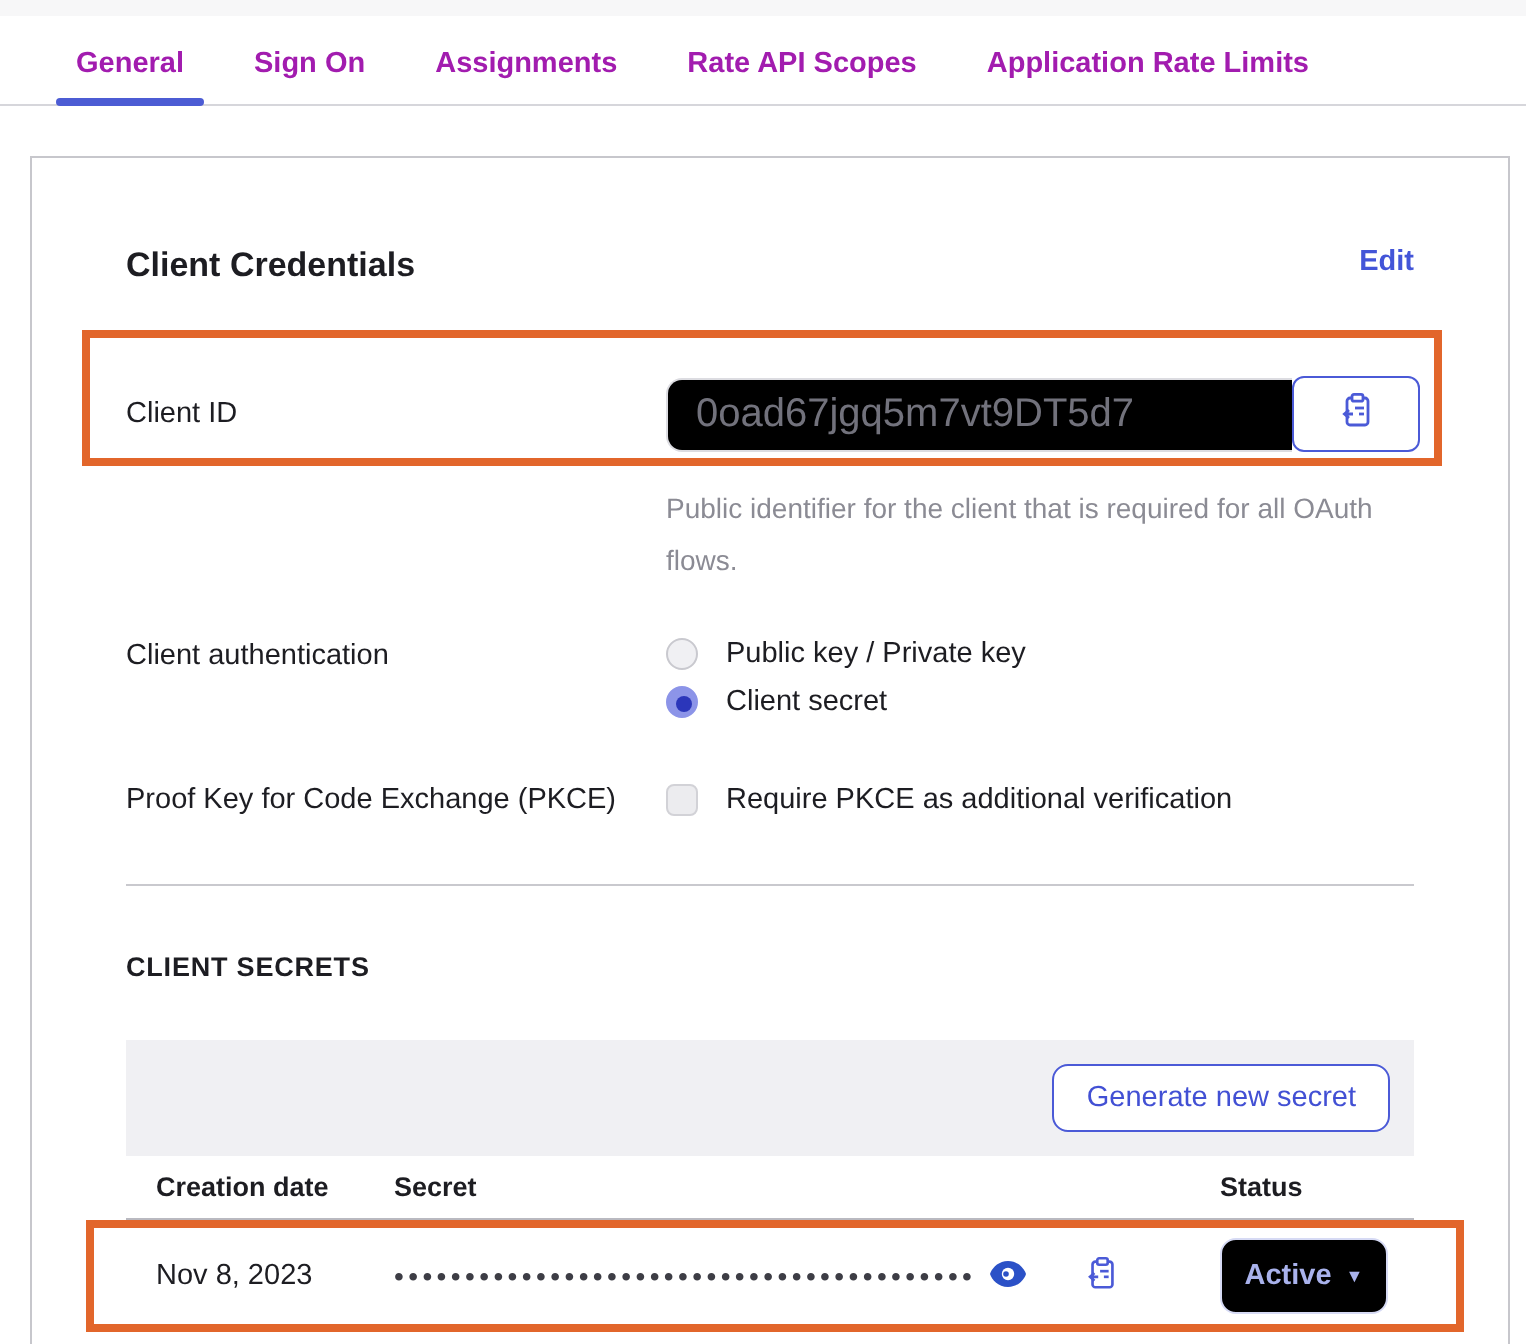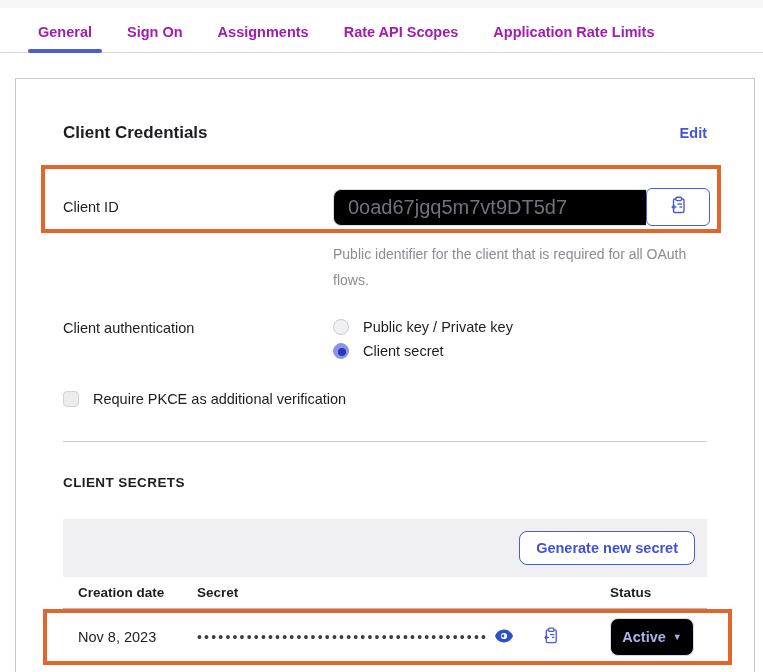--- a/index.html
+++ b/index.html
@@ -29,21 +29,21 @@
   }
 
   
   .card {
     margin: 25px 8px 0 15px;
     width: 740px; height: 620px;
     border: 1px solid #c7c7cc;
     background: #fff;
     padding: 44px 47px 0 47px;
   }
-  .head-row { display: flex; justify-content: space-between; align-items: center; }
+  .head-row { display: flex; justify-content: space-between; align-items: flex-start; }
   .head-row h2 { font-size: 17px; font-weight: 700; color: #1d1d22; }
   .edit-link { font-size: 14.5px; font-weight: 700; color: #4355d8; cursor: pointer; text-decoration: none; }
 
   .lbl { font-size: 14.5px; color: #1d1d22; }
 
   
   .hl1 {
     margin: 22px -14px 0 -22px;
     border: 4px solid #e2662b;
     display: flex; align-items: center;
@@ -103,21 +103,21 @@
   }
 
   
   .toolbar {
     margin-top: 29px; height: 58px; background: #f0f0f3;
     display: flex; align-items: center; justify-content: flex-end;
     padding-right: 12px;
   }
   .gen-btn {
     background: #fff; border: 1px solid #4b5ad7; border-radius: 8px;
-    color: #4250d4; font-weight: 700; font-size: 14.5px;
+    color: #4250d4; font-weight: 400; font-size: 14.5px;
     font-family: "Liberation Sans", sans-serif;
     padding: 8px 16px; cursor: pointer;
   }
   .thead {
     display: flex; align-items: center; height: 32px;
     border-bottom: 1px solid #b9b9c0;
     font-size: 13.5px; font-weight: 700; color: #1d1d22;
   }
   .thead .c1 { flex: 0 0 134px; padding-left: 15px; }
   .thead .c2 { flex: 1 1 auto; }
@@ -200,20 +200,21 @@
         <span class="opt-label">Public key / Private key</span>
       </div>
       <div class="opt-row">
         <span class="radio on"></span>
         <span class="opt-label">Client secret</span>
       </div>
     </div>
   </div>
 
   <div class="form-row pkce-row">
+    <div class="lbl">Proof Key for Code Exchange (PKCE)</div>
     <div class="opt-row">
       <span class="checkbox"></span>
       <span class="opt-label">Require PKCE as additional verification</span>
     </div>
   </div>
 
   <hr class="divider">
 
   <h3 class="secrets-heading">CLIENT SECRETS</h3>
 

